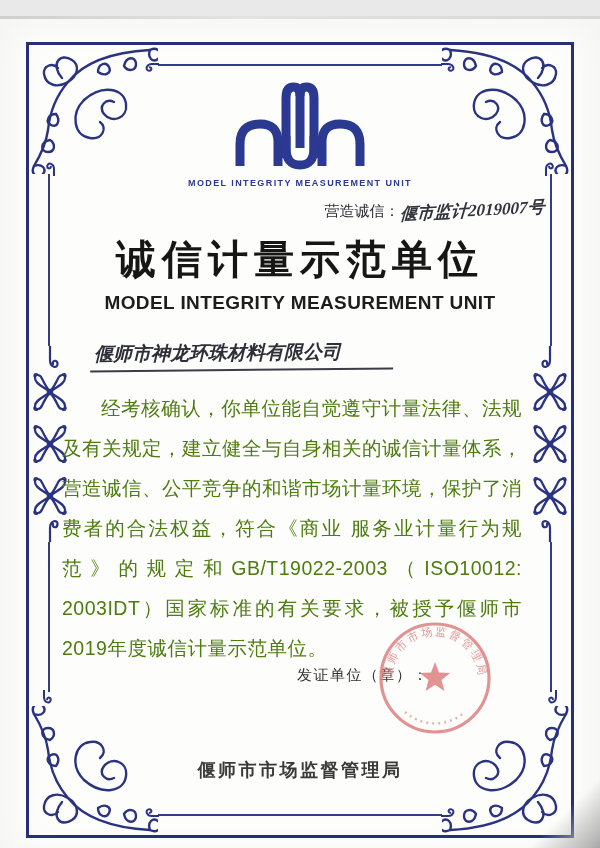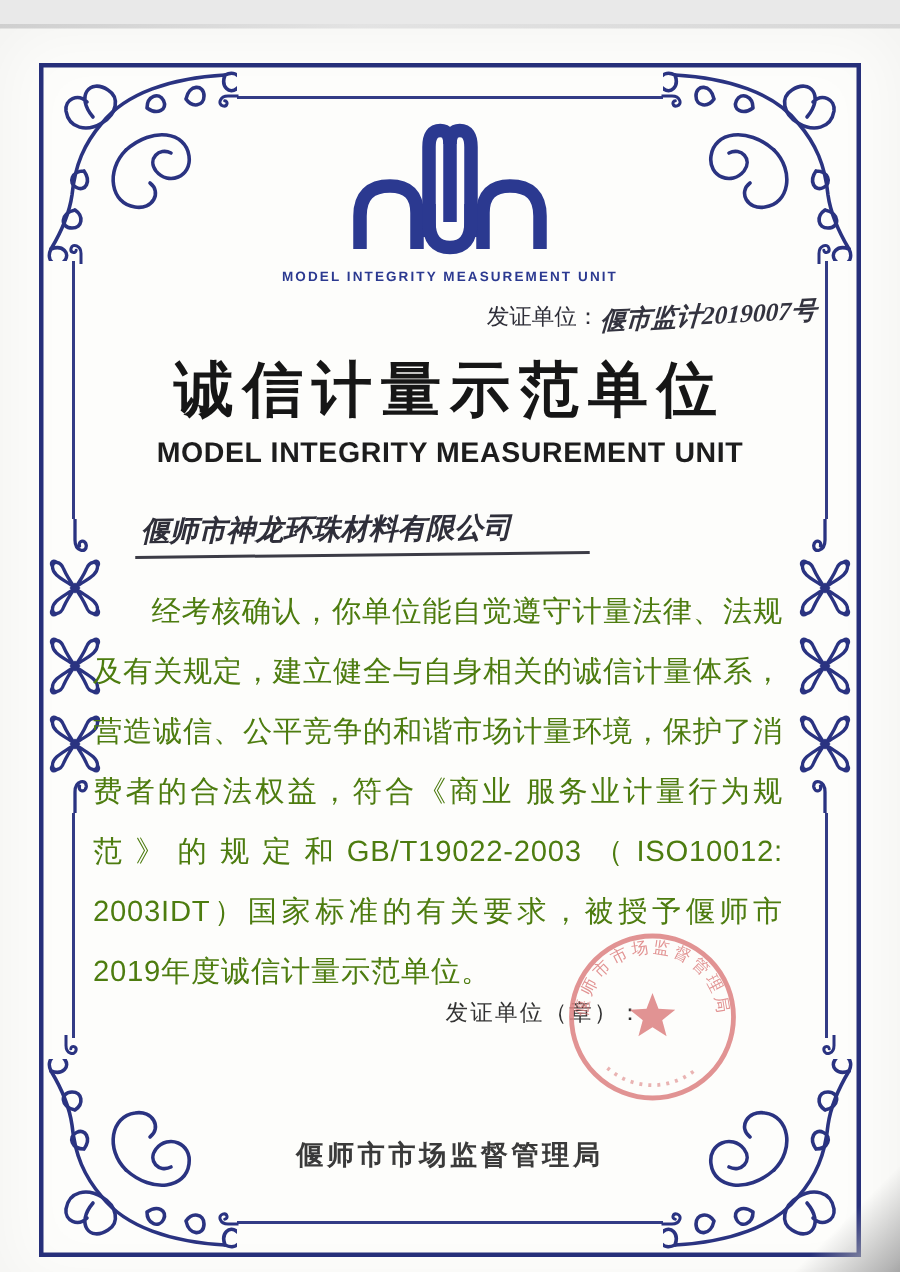--- a/index.html
+++ b/index.html
@@ -179,21 +179,21 @@
         <path d="M130 88 V66 Q130 46 110 46 Q92 46 92 64 V88"></path>
         <path d="M56 80 V20 Q56 9 63.5 9 Q70 9 70 18 V70"></path>
         <path d="M84 80 V20 Q84 9 76.5 9 Q70 9 70 18"></path>
         <path d="M56 58 V70 Q56 87 70 87 Q84 87 84 70 V58"></path>
       </g>
     </svg>
     <div class="logo-caption">MODEL INTEGRITY MEASUREMENT UNIT</div>
   </div>
 
   <div class="certno">
-    <span>发证单位：</span><span class="val">偃市监计2019007号</span>
+    <span>营造诚信：</span><span class="val">偃市监计2019007号</span>
   </div>
 
   <div class="title-zh">诚信计量示范单位</div>
   <div class="title-en">MODEL INTEGRITY MEASUREMENT UNIT</div>
 
   <div class="company">偃师市神龙环珠材料有限公司</div>
 
   <p class="body-text">经考核确认，你单位能自觉遵守计量法律、法规及有关规定，建立健全与自身相关的诚信计量体系，营造诚信、公平竞争的和谐市场计量环境，保护了消费者的合法权益，符合《商业 服务业计量行为规范》的规定和GB/T19022-2003（ISO10012: 2003IDT）国家标准的有关要求，被授予偃师市2019年度诚信计量示范单位。</p>
 
   <div class="issuer">发证单位（章）：</div>

